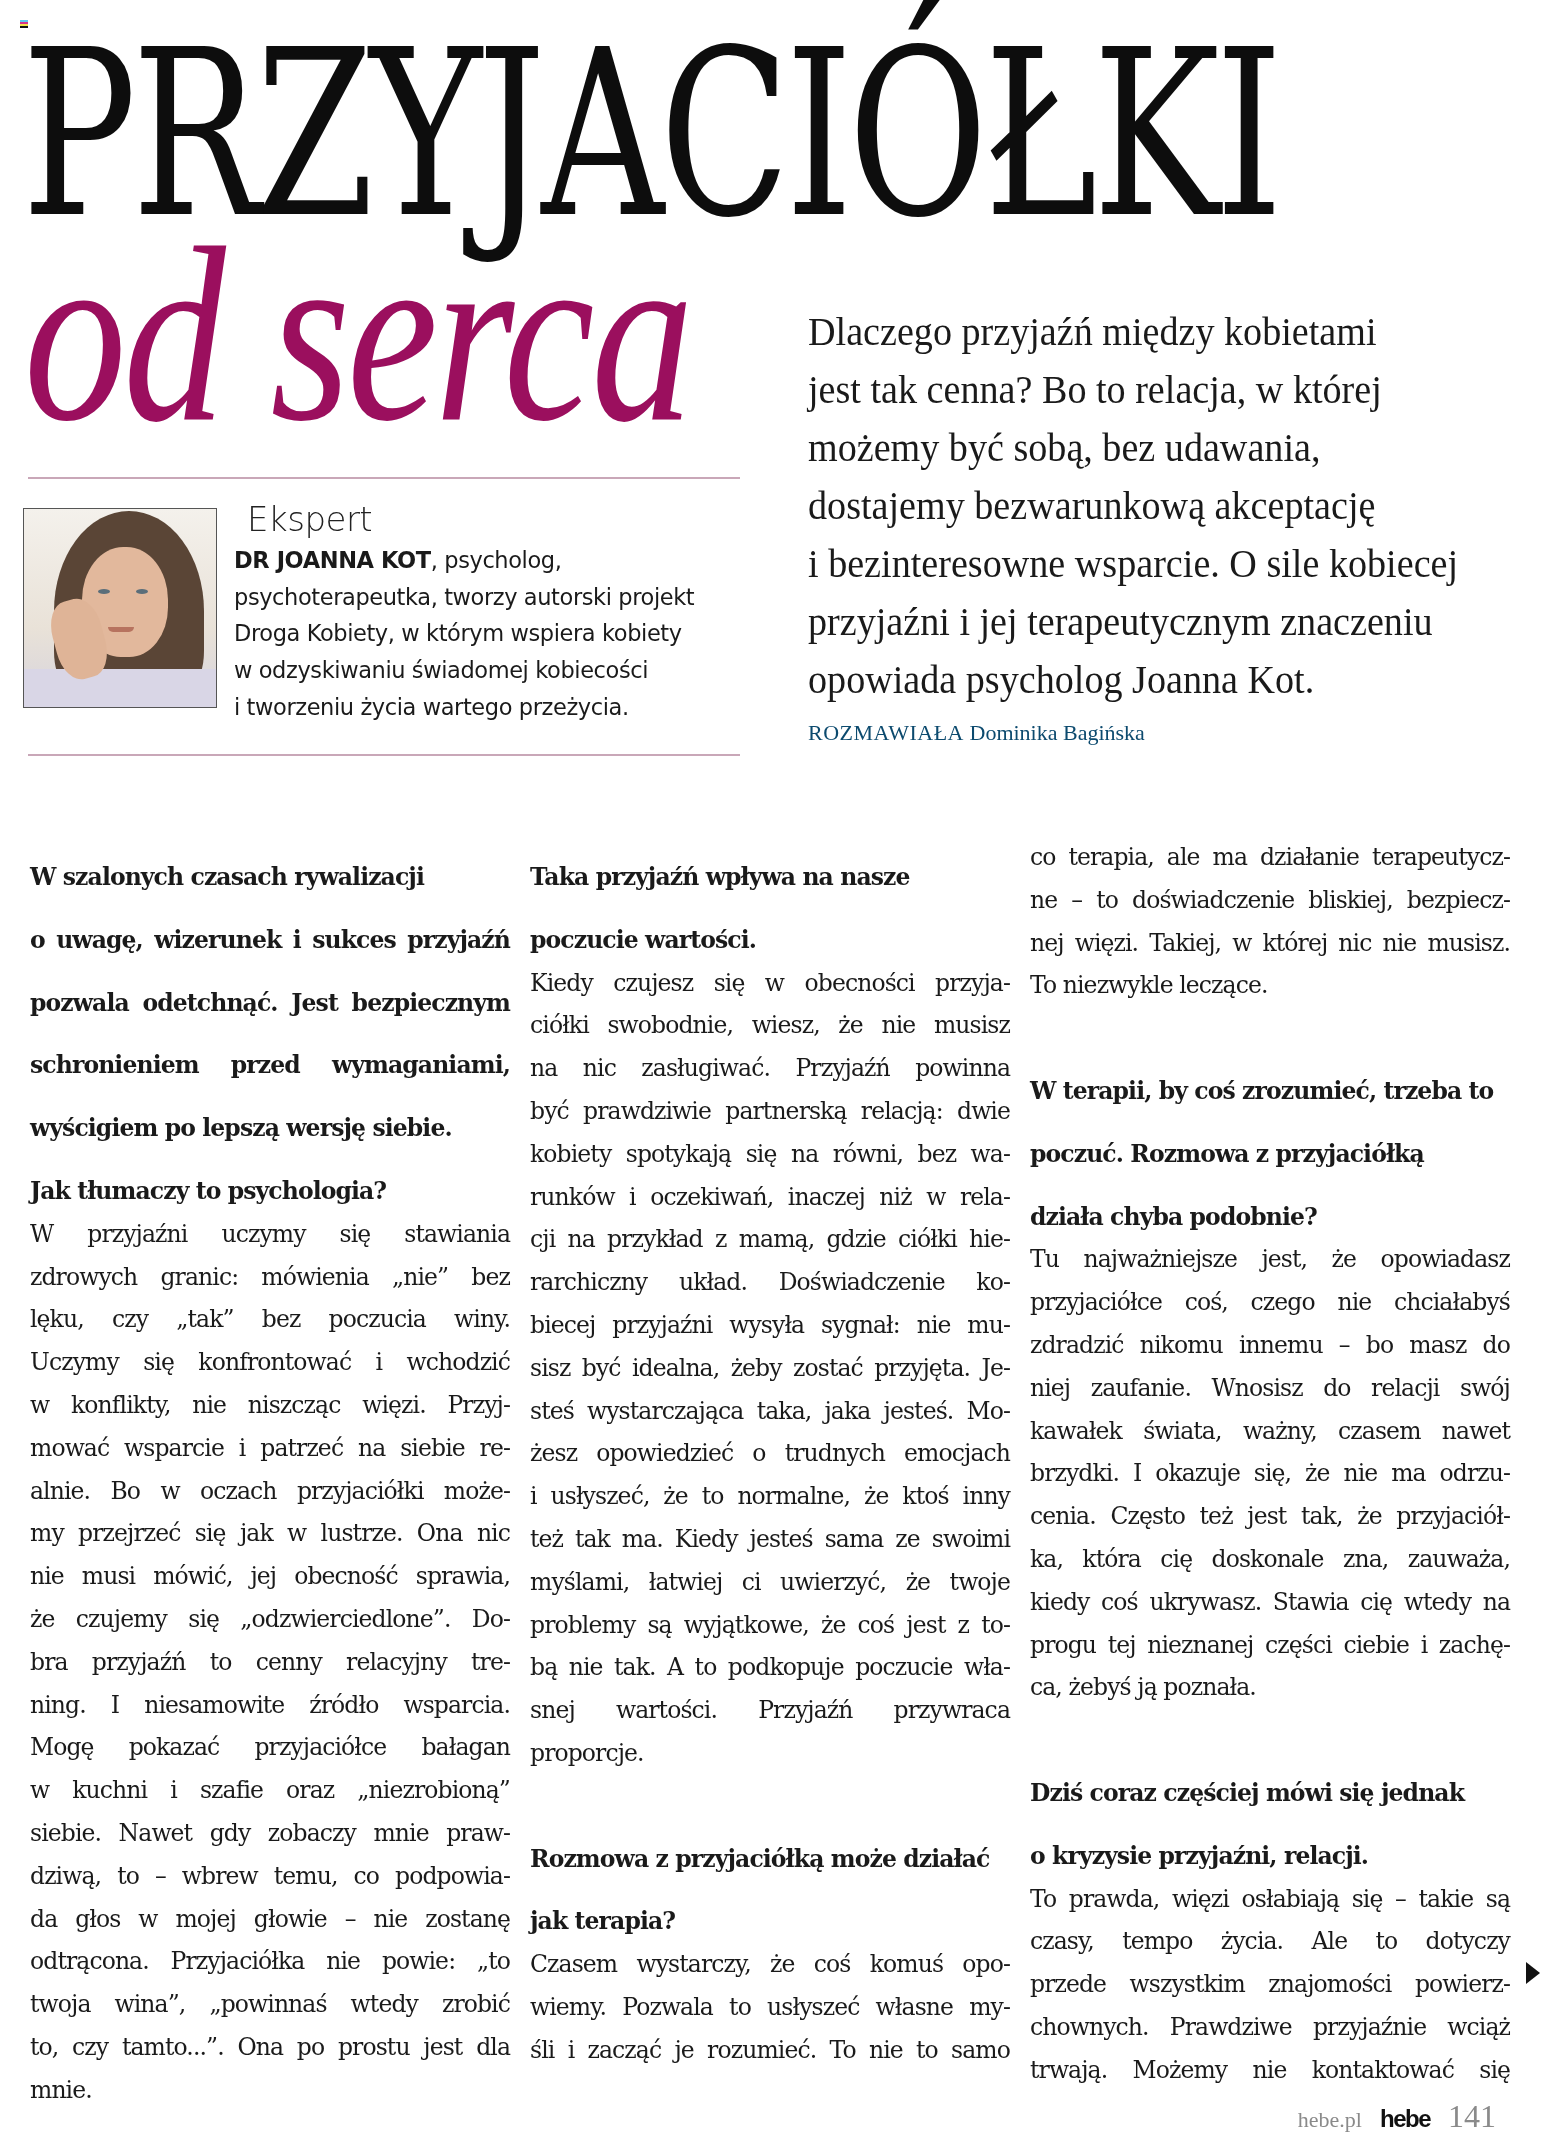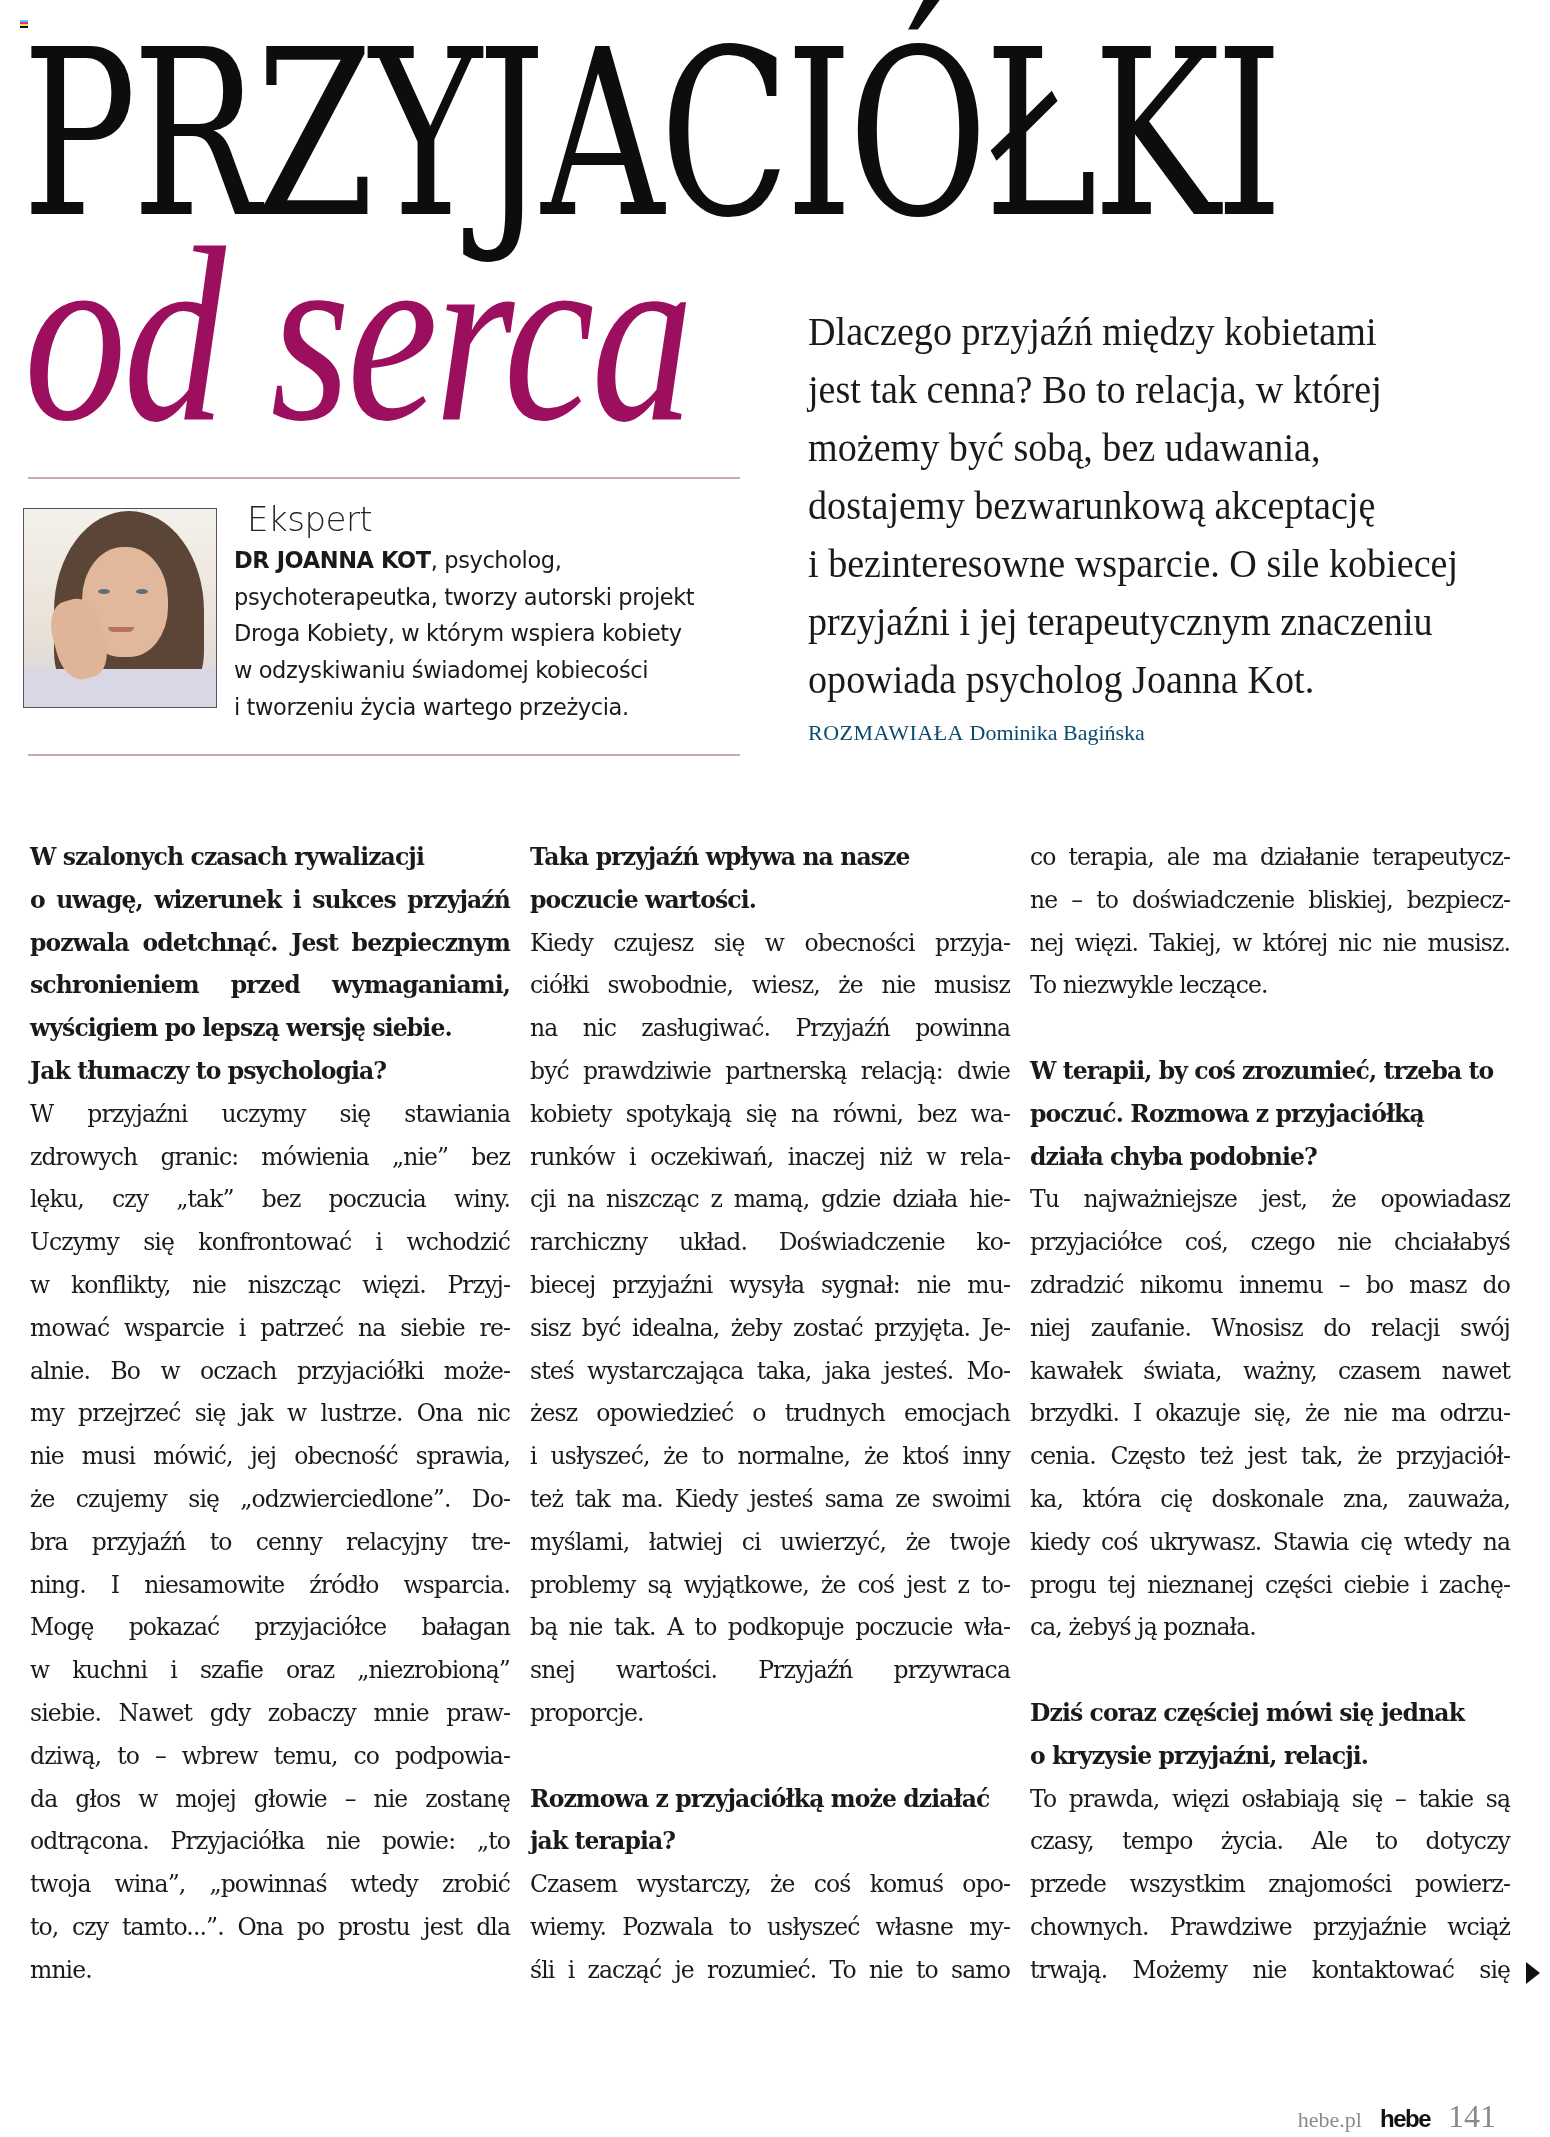--- a/index.html
+++ b/index.html
@@ -53,21 +53,21 @@
   .byline {
     left:808px; top:720px; font-family:"Liberation Serif", serif; font-size:22px; color:#0c4a6e;
   }
   .byline .caps { letter-spacing:0.5px; }
   .col {
     top:836px; width:480px;
     font-family:"DejaVu Serif", serif; font-size:23.5px; line-height:42.8px; color:#1a1a1a;
   }
   .col .l { display:block; white-space:nowrap; height:42.8px; text-align:justify; text-align-last:justify; letter-spacing:-0.9px; }
   .col .l.last { text-align-last:left; }
-  .col .b { font-weight:bold; }
+  .col .b { font-weight:bold;margin-top:20px; }
   .col .gap { display:block; height:42.8px; }
   .col1 { left:30px; }
   .col2 { left:530px; }
   .col3 { left:1030px; }
   .arrow { left:1526px; top:1962px; width:0; height:0; border-top:11px solid transparent; border-bottom:11px solid transparent; border-left:14px solid #111; }
   .footer { right:54px; top:2098px; white-space:nowrap; }
   .footer .site { font-family:"Liberation Serif", serif; font-size:22px; color:#8a8a8a; margin-right:14px; }
   .footer .brand { font-family:"Liberation Sans", sans-serif; font-size:24px; font-weight:bold; color:#111; letter-spacing:-1.5px; margin-right:14px; }
   .footer .page { font-family:"Liberation Serif", serif; font-size:32px; color:#8a8a8a; }
 </style>
@@ -150,21 +150,21 @@
   </div>
 <div class="abs col col2">
     <span class="l b last">Taka przyjaźń wpływa na nasze</span>
     <span class="l b last">poczucie wartości.</span>
     <span class="l">Kiedy czujesz się w obecności przyja-</span>
     <span class="l">ciółki swobodnie, wiesz, że nie musisz</span>
     <span class="l">na nic zasługiwać. Przyjaźń powinna</span>
     <span class="l">być prawdziwie partnerską relacją: dwie</span>
     <span class="l">kobiety spotykają się na równi, bez wa-</span>
     <span class="l">runków i oczekiwań, inaczej niż w rela-</span>
-    <span class="l">cji na niszcząc z mamą, gdzie działa hie-</span>
+    <span class="l">cji na przykład z mamą, gdzie ciółki hie-</span>
     <span class="l">rarchiczny układ. Doświadczenie ko-</span>
     <span class="l">biecej przyjaźni wysyła sygnał: nie mu-</span>
     <span class="l">sisz być idealna, żeby zostać przyjęta. Je-</span>
     <span class="l">steś wystarczająca taka, jaka jesteś. Mo-</span>
     <span class="l">żesz opowiedzieć o trudnych emocjach</span>
     <span class="l">i usłyszeć, że to normalne, że ktoś inny</span>
     <span class="l">też tak ma. Kiedy jesteś sama ze swoimi</span>
     <span class="l">myślami, łatwiej ci uwierzyć, że twoje</span>
     <span class="l">problemy są wyjątkowe, że coś jest z to-</span>
     <span class="l">bą nie tak. A to podkopuje poczucie wła-</span>

